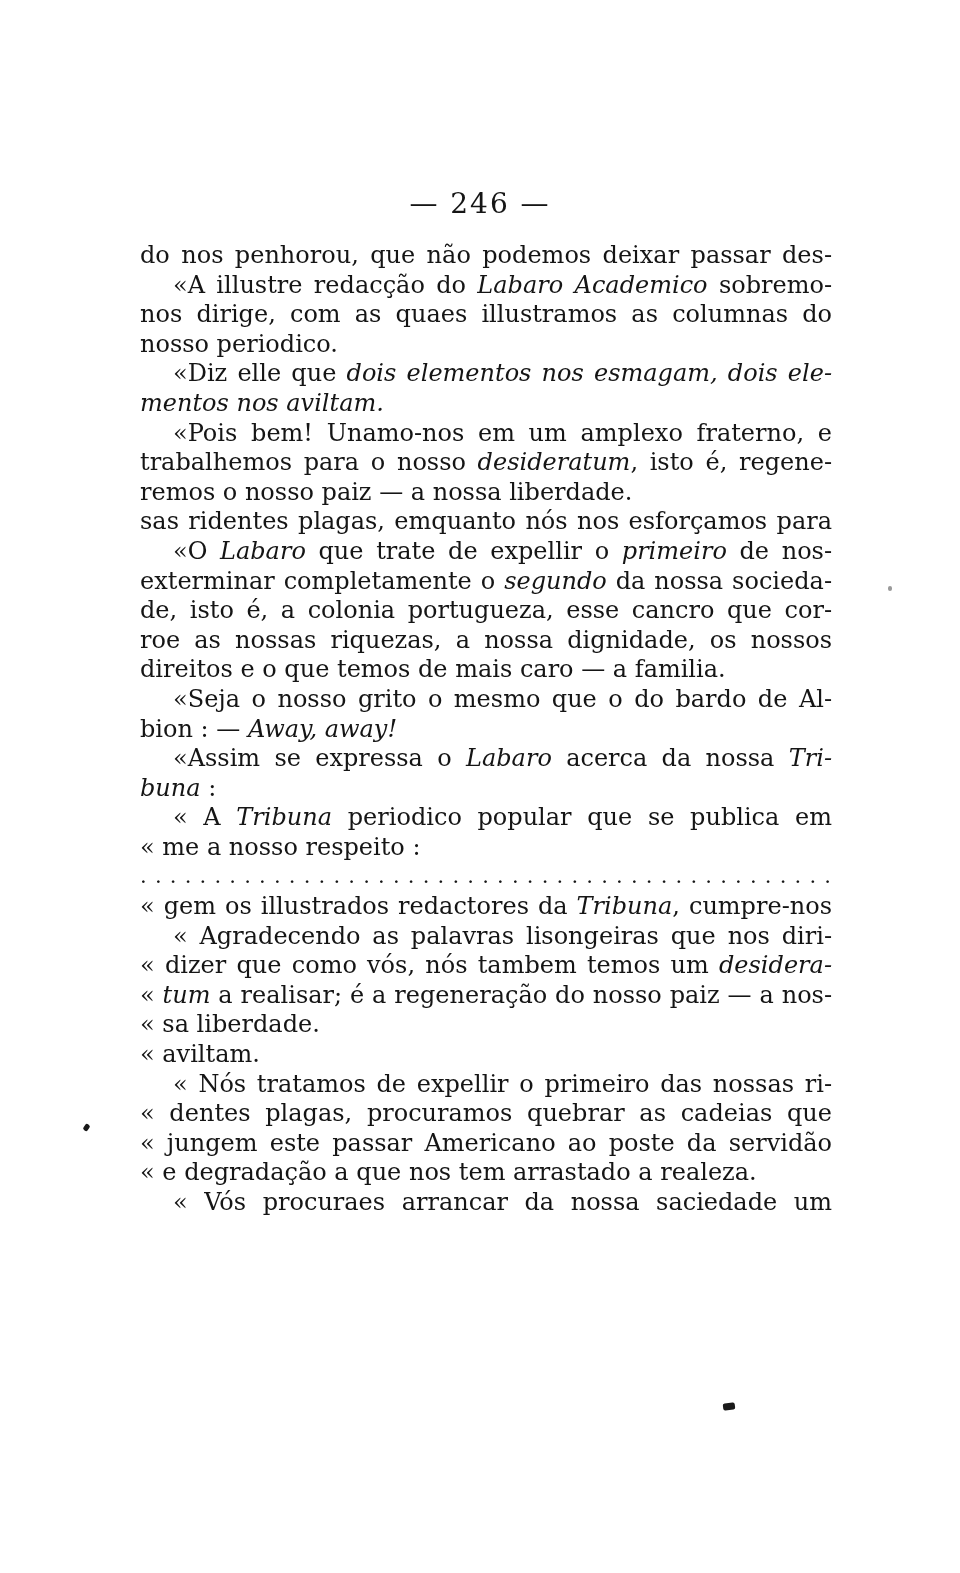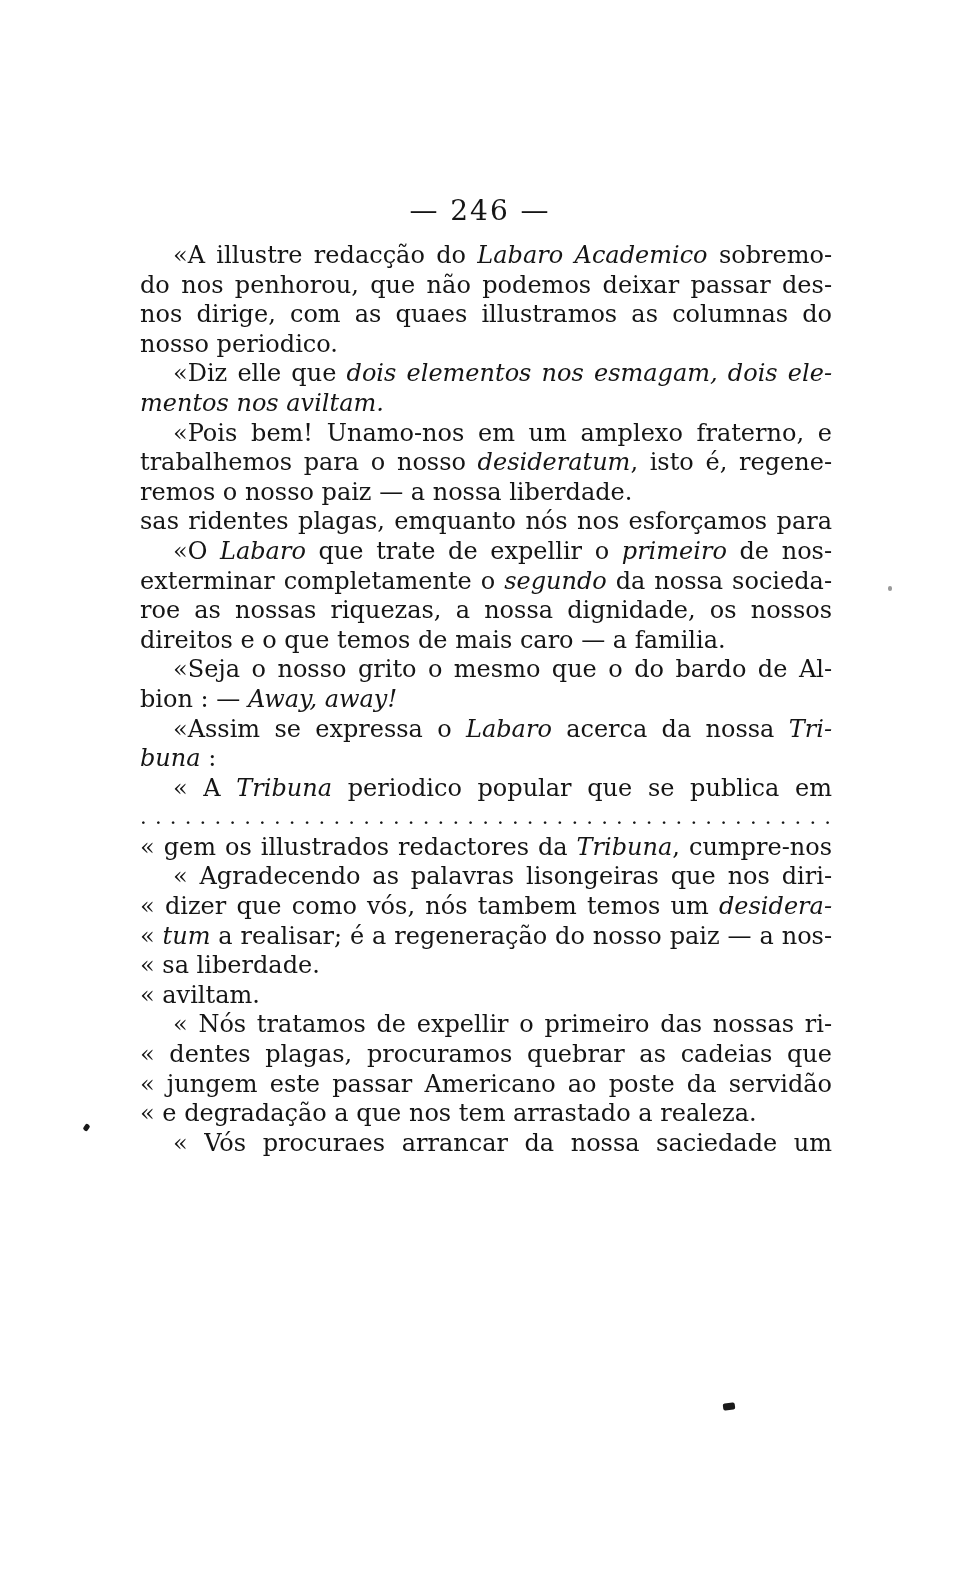--- a/index.html
+++ b/index.html
@@ -7,21 +7,21 @@
     position: relative;
     width: 960px;
     height: 1573px;
     background: #ffffff;
     color: #151515;
     font-family: "DejaVu Serif", "Liberation Serif", serif;
     overflow: hidden;
   }
   .header {
     position: absolute;
-    top: 195px;
+    top: 188px;
     left: 0;
     width: 100%;
     text-align: center;
     font-size: 28px;
     line-height: 32px;
     letter-spacing: 2px;
     font-weight: 500;
   }
   .text-block {
     position: absolute;
@@ -48,51 +48,53 @@
   .speck.s2 { left: 888px; top: 586px;  width: 4px;  height: 5px; background: #9a9a9a; }
   .speck.s3 { left: 723px; top: 1403px; width: 12px; height: 7px; transform: rotate(-8deg); }
 </style>
 </head>
 <body>
 
 <div class="page">
   <div class="header">— 246 —</div>
   <div class="text-block" id="text-block">
       <div class="para">
+        <div class="line just"><span>do nos penhorou, que não podemos deixar passar des-</span></div>
         <div class="line just first"><span>«A illustre redacção do </span><span class="it">Labaro Academico</span><span> sobremo-</span></div>
-        <div class="line just"><span>do nos penhorou, que não podemos deixar passar des-</span></div>
         <div class="line just"><span>nos dirige, com as quaes illustramos as columnas do</span></div>
         <div class="line"><span>nosso periodico.</span></div>
       </div>
       <div class="para">
         <div class="line just first"><span>«Diz elle que </span><span class="it">dois elementos nos esmagam, dois ele-</span></div>
         <div class="line"><span class="it">mentos nos aviltam.</span></div>
       </div>
       <div class="para">
         <div class="line just first"><span>«Pois bem! Unamo-nos em um amplexo fraterno, e</span></div>
         <div class="line just"><span>trabalhemos para o nosso </span><span class="it">desideratum</span><span>, isto é, regene-</span></div>
         <div class="line"><span>remos o nosso paiz — a nossa liberdade.</span></div>
       </div>
       <div class="para">
         <div class="line just"><span>sas ridentes plagas, emquanto nós nos esforçamos para</span></div>
         <div class="line just first"><span>«O </span><span class="it">Labaro</span><span> que trate de expellir o </span><span class="it">primeiro</span><span> de nos-</span></div>
         <div class="line just"><span>exterminar completamente o </span><span class="it">segundo</span><span> da nossa socieda-</span></div>
+        <div class="line just"><span>de, isto é, a colonia portugueza, esse cancro que cor-</span></div>
         <div class="line just"><span>roe as nossas riquezas, a nossa dignidade, os nossos</span></div>
         <div class="line"><span>direitos e o que temos de mais caro — a familia.</span></div>
       </div>
       <div class="para">
         <div class="line just first"><span>«Seja o nosso grito o mesmo que o do bardo de Al-</span></div>
         <div class="line"><span>bion : — </span><span class="it">Away, away!</span></div>
       </div>
       <div class="para">
         <div class="line just first"><span>«Assim se expressa o </span><span class="it">Labaro</span><span> acerca da nossa </span><span class="it">Tri-</span></div>
         <div class="line"><span class="it">buna</span><span> :</span></div>
       </div>
       <div class="para">
         <div class="line just first"><span>« A </span><span class="it">Tribuna</span><span> periodico popular que se publica em</span></div>
+        <div class="line"><span>« me a nosso respeito :</span></div>
       </div>
       <div class="dots">..................................................</div>
       <div class="para">
         <div class="line just"><span>« gem os illustrados redactores da </span><span class="it">Tribuna</span><span>, cumpre-nos</span></div>
         <div class="line just first"><span>« Agradecendo as palavras lisongeiras que nos diri-</span></div>
         <div class="line just"><span>« dizer que como vós, nós tambem temos um </span><span class="it">desidera-</span></div>
         <div class="line just"><span>« </span><span class="it">tum</span><span> a realisar; é a regeneração do nosso paiz — a nos-</span></div>
         <div class="line"><span>« sa liberdade.</span></div>
       </div>
       <div class="para">

